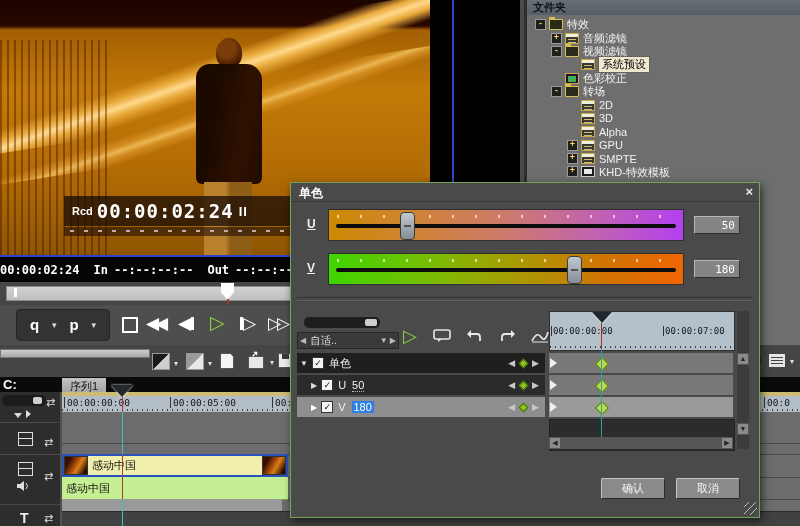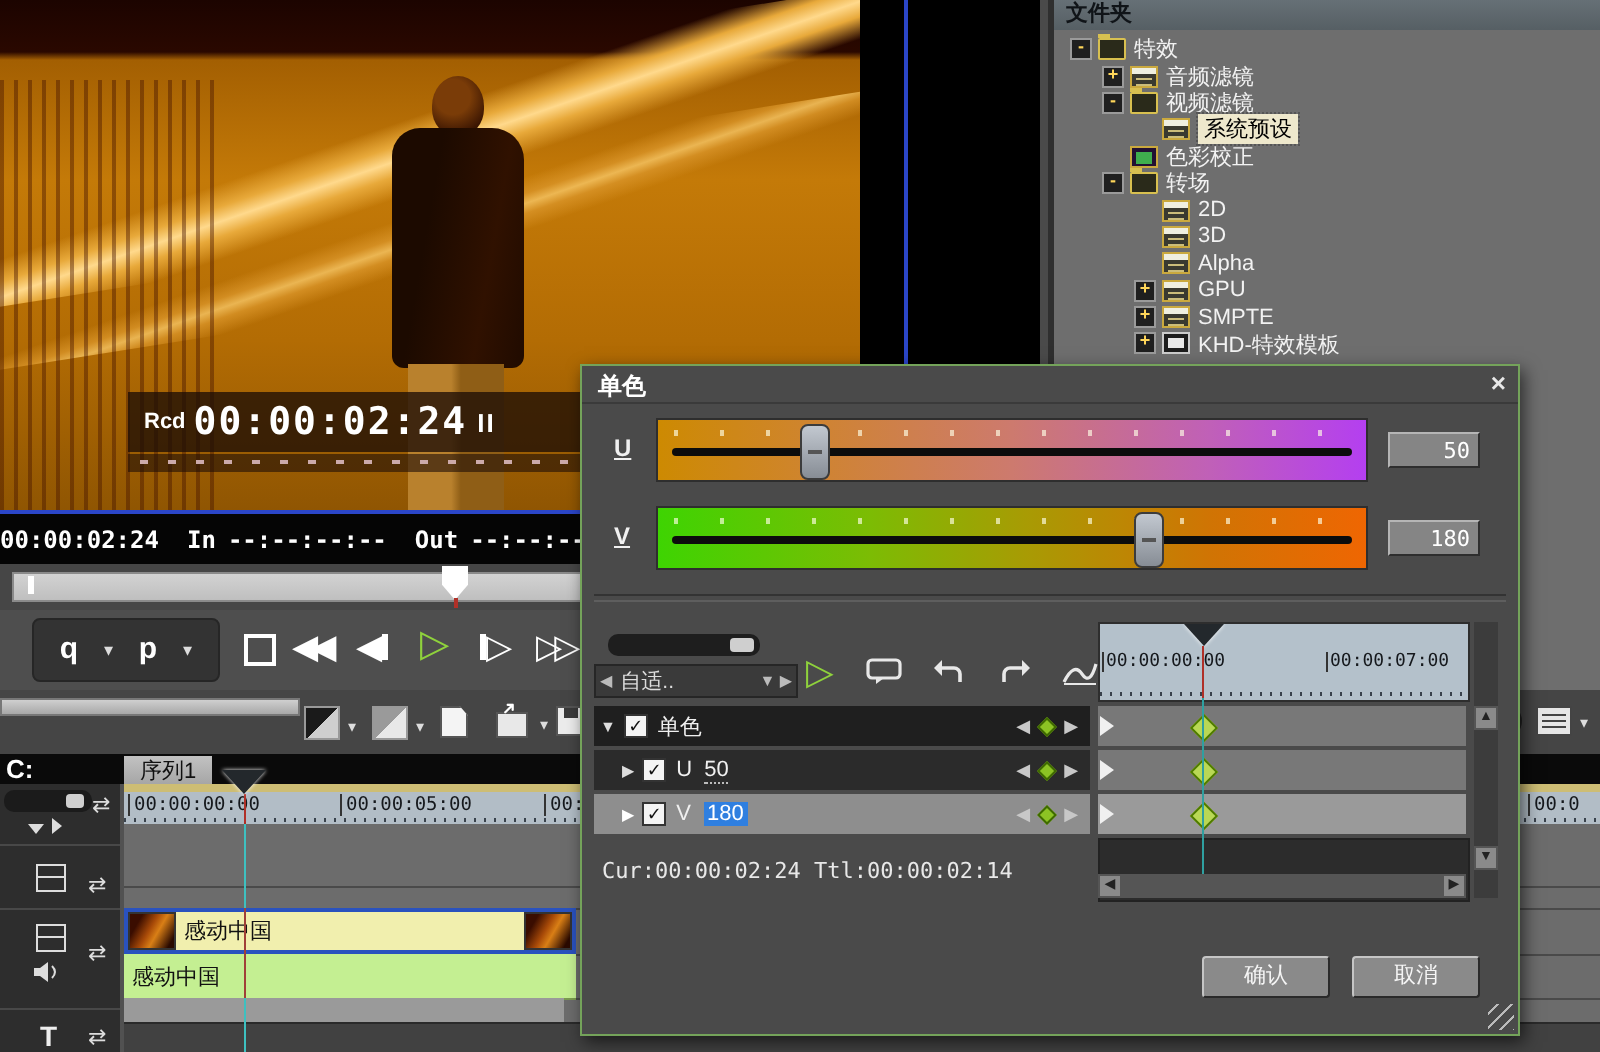--- a/index.html
+++ b/index.html
@@ -521,23 +521,19 @@
 
     <div class="vscroll">
       <div class="sbtn" style="top:42px">▲</div>
       <div class="sbtn" style="top:112px">▼</div>
     </div>
     <div class="hscroll">
       <div class="sbtn" style="left:0;top:0">◀</div>
       <div class="sbtn" style="right:0;top:0">▶</div>
     </div>
 
-    <div class="curline">
-      <span>Cur:</span><span>00:00:02:24</span>
-      <span>Ttl:</span><span>00:00:02:14</span>
-    </div>
 
     <div class="dlg-btn" style="left:310px">确认</div>
     <div class="dlg-btn" style="left:385px">取消</div>
     <div class="grip"></div>
   </div>
 
 </div>
 
 </body></html>

